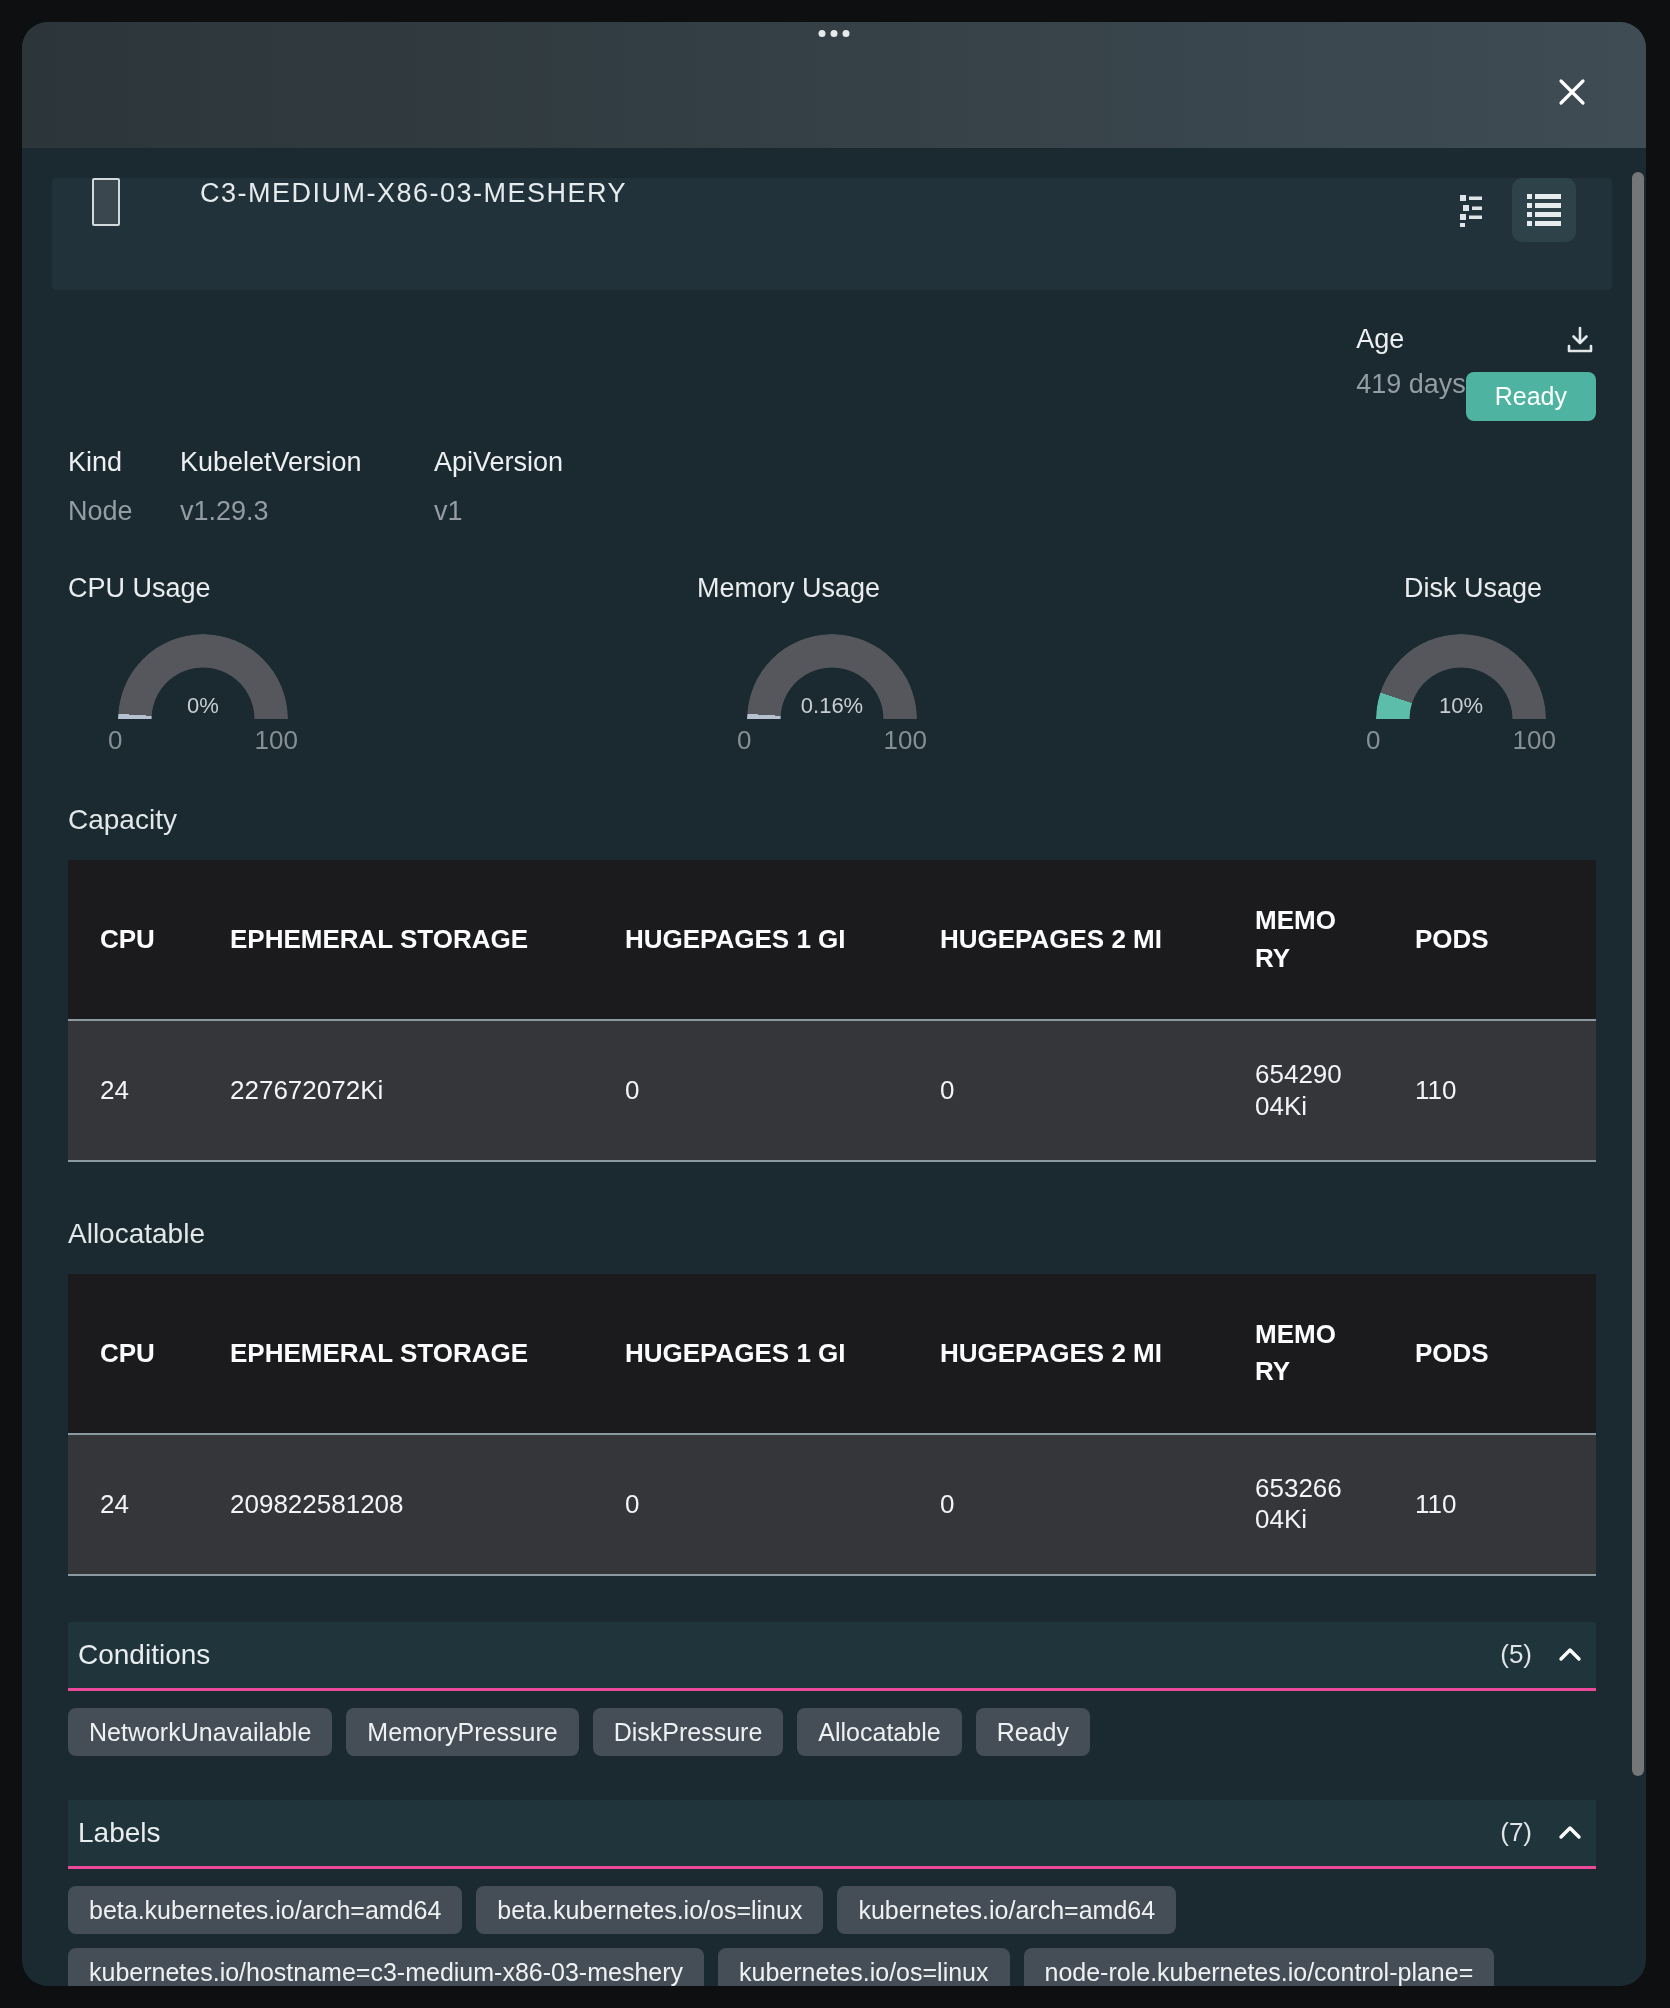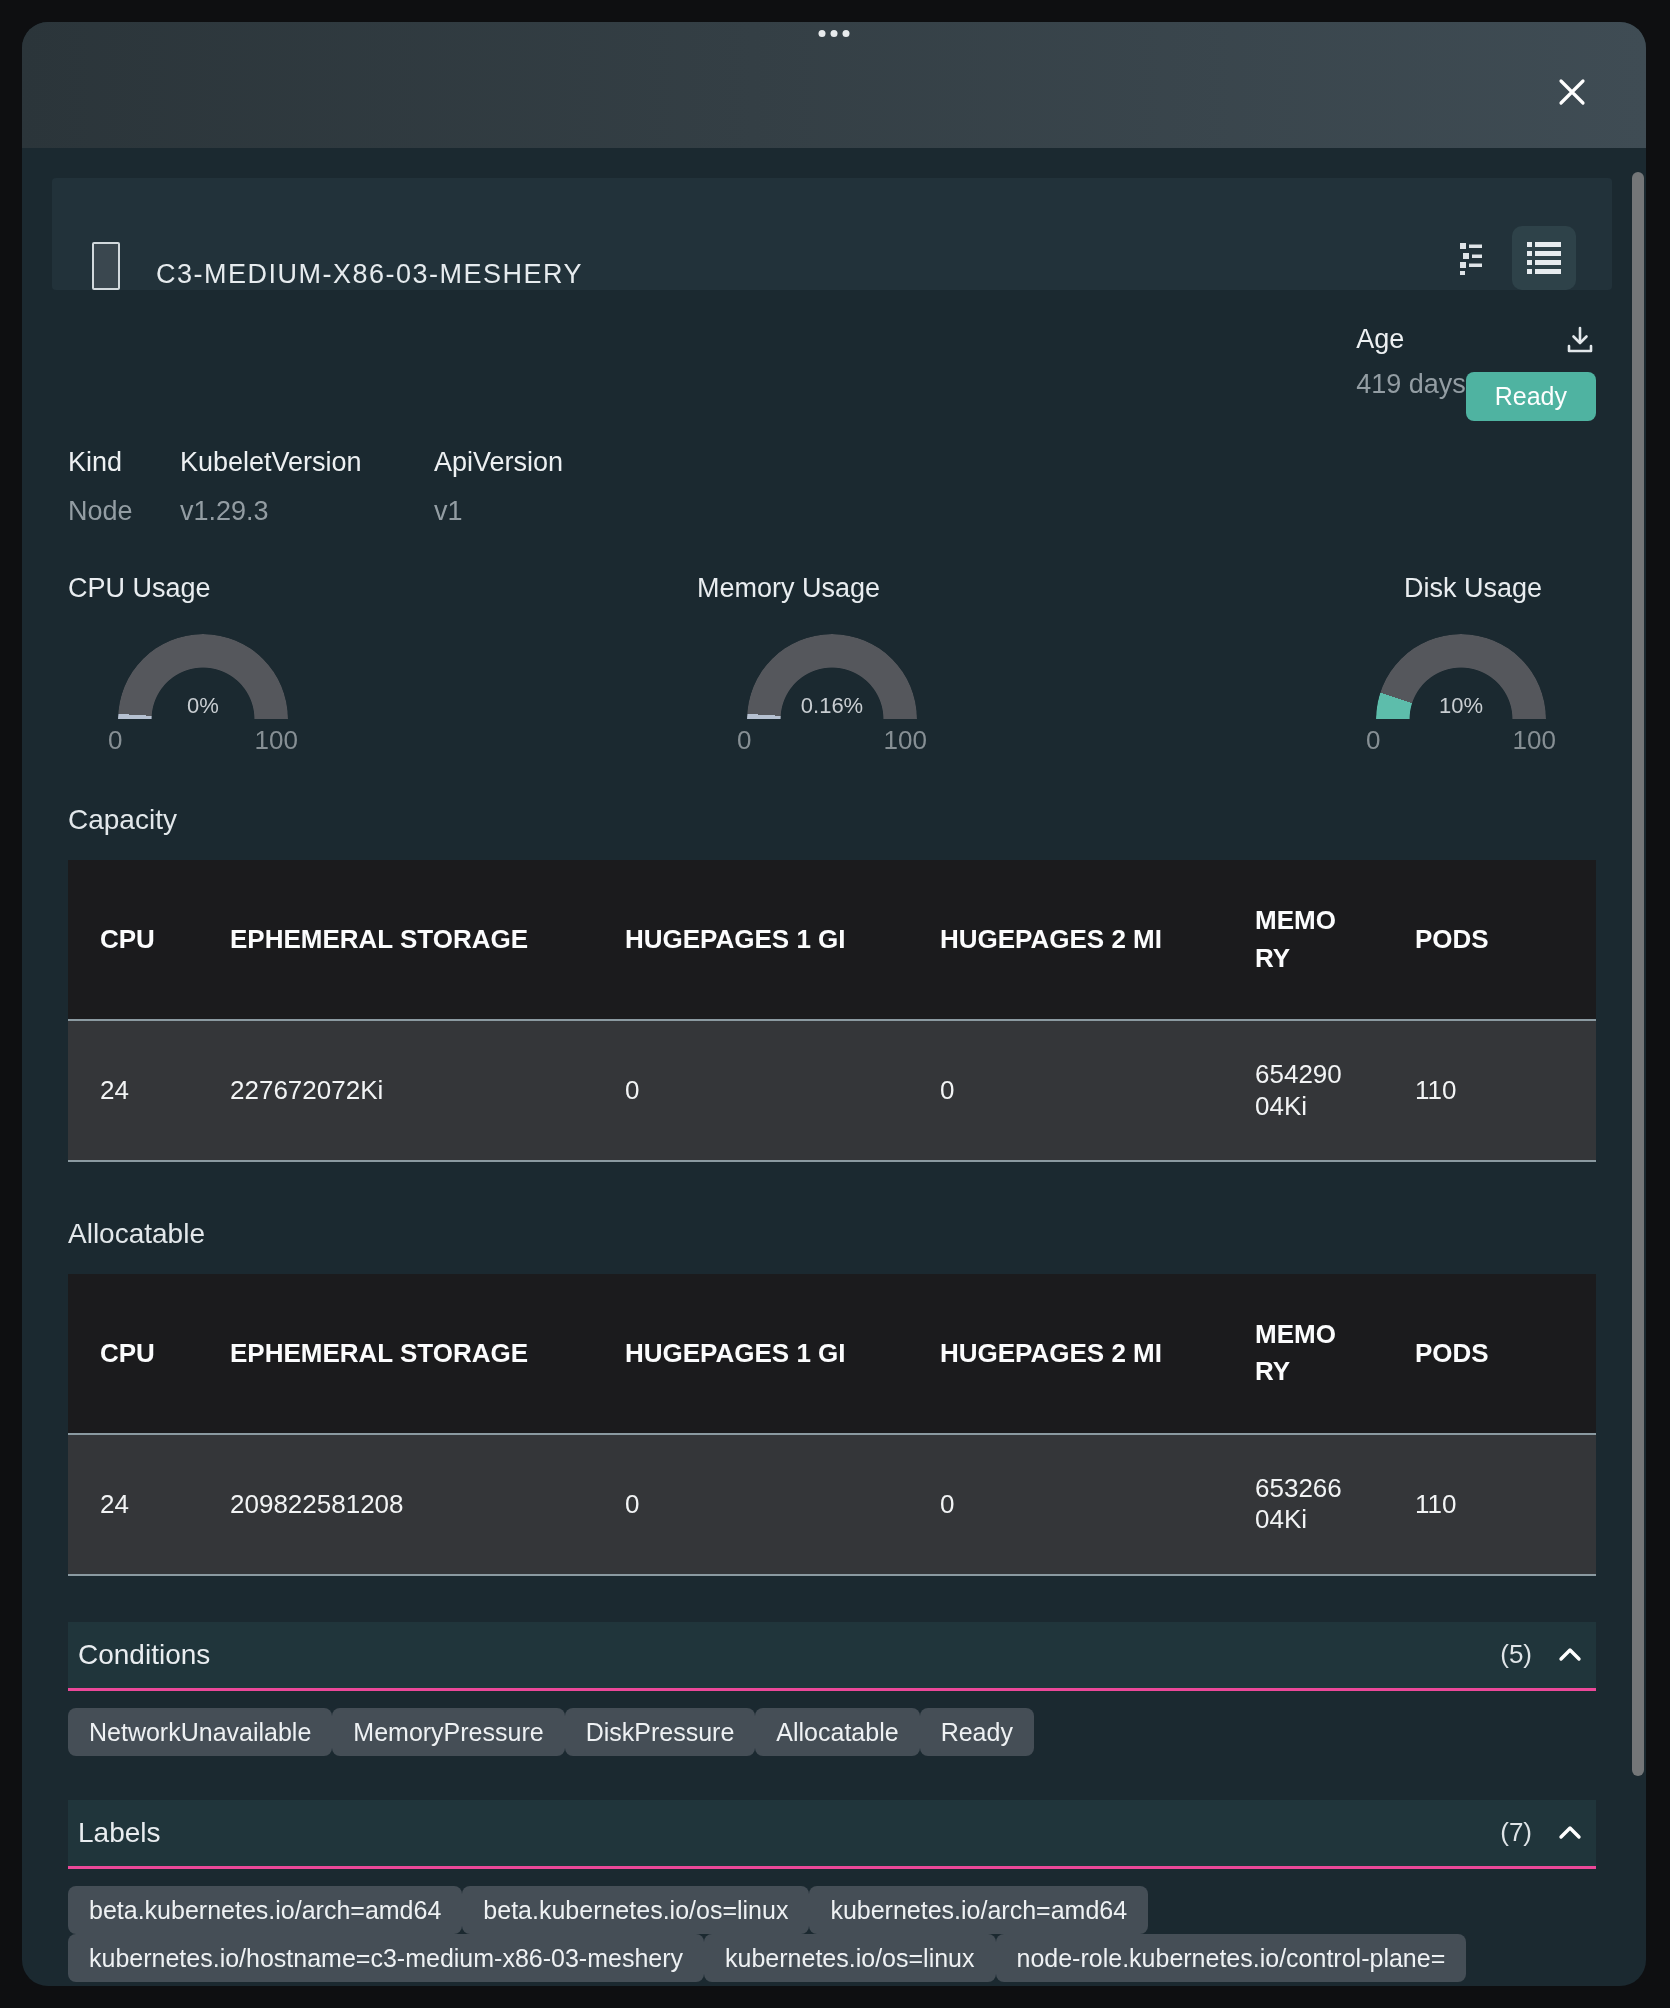--- a/index.html
+++ b/index.html
@@ -26,21 +26,21 @@
   }
   .drag-dots i{width:7px;height:7px;border-radius:50%;background:#e7eaec;display:block;}
   .close-btn{
     position:absolute;top:50px;right:54px;width:40px;height:40px;
     display:flex;align-items:center;justify-content:center;cursor:pointer;background:none;border:none;padding:0;
   }
   .content{padding:0 50px 0 46px;}
   
   .node-card{
     margin:30px -16px 0 -16px;height:112px;background:#22323a;border-radius:4px;
-    display:flex;align-items:flex-end;padding:0 36px 0 40px;
+    display:flex;align-items:flex-start;padding:0 36px 0 40px;gap:44px;
   }
   .node-shape{
     width:24px;height:44px;border:2px solid #d2d9dd;background:#3a474f;border-radius:2px;flex:0 0 auto;
   }
   .node-title{
     margin-left:36px;font-size:27px;letter-spacing:1.5px;color:#e6ebee;font-weight:400;flex:1 1 auto;
     white-space:nowrap;overflow:hidden;
   }
   .view-icons{display:flex;align-items:center;gap:26px;}
   .icon-btn{background:none;border:none;padding:0;cursor:pointer;display:flex;align-items:center;justify-content:center;}
@@ -96,21 +96,21 @@
   }
   col.c-cpu{width:130px;}col.c-eph{width:395px;}col.c-hp1{width:315px;}
   col.c-hp2{width:315px;}col.c-mem{width:160px;}col.c-pods{width:auto;}
   
   .collapse-bar{
     margin-top:46px;height:66px;background:#20353b;border-bottom:3px solid #ec4899;
     display:flex;align-items:center;padding:0 14px 0 10px;cursor:pointer;
   }
   .collapse-title{font-size:28px;color:#e9edf0;flex:1 1 auto;}
   .collapse-count{font-size:26px;color:#dfe4e7;margin-right:26px;}
-  .chips{display:flex;flex-wrap:wrap;margin-top:17px;}
+  .chips{display:flex;flex-wrap:wrap;gap:14px;margin-top:17px;}
   .chip{
     background:#454e56;border-radius:8px;color:#eef1f3;font-size:25px;
     padding:9px 21px;line-height:30px;white-space:nowrap;border:none;cursor:pointer;
   }
   
   .scroll-thumb{
     position:absolute;top:150px;right:2px;width:12px;height:1604px;border-radius:6px;
     background:#747678;
   }
   svg{display:block;}

